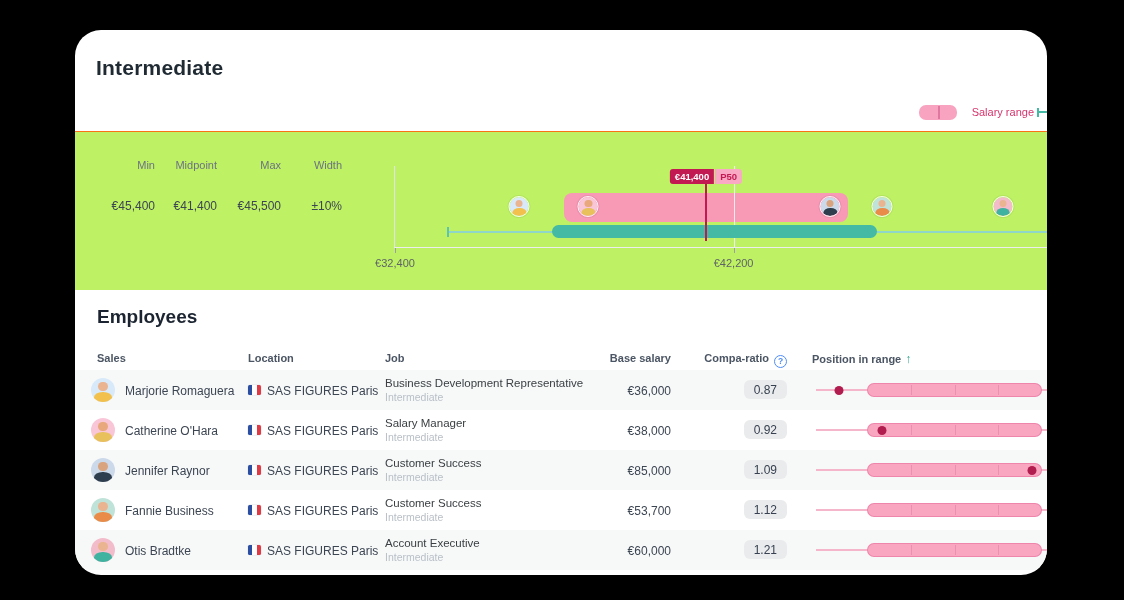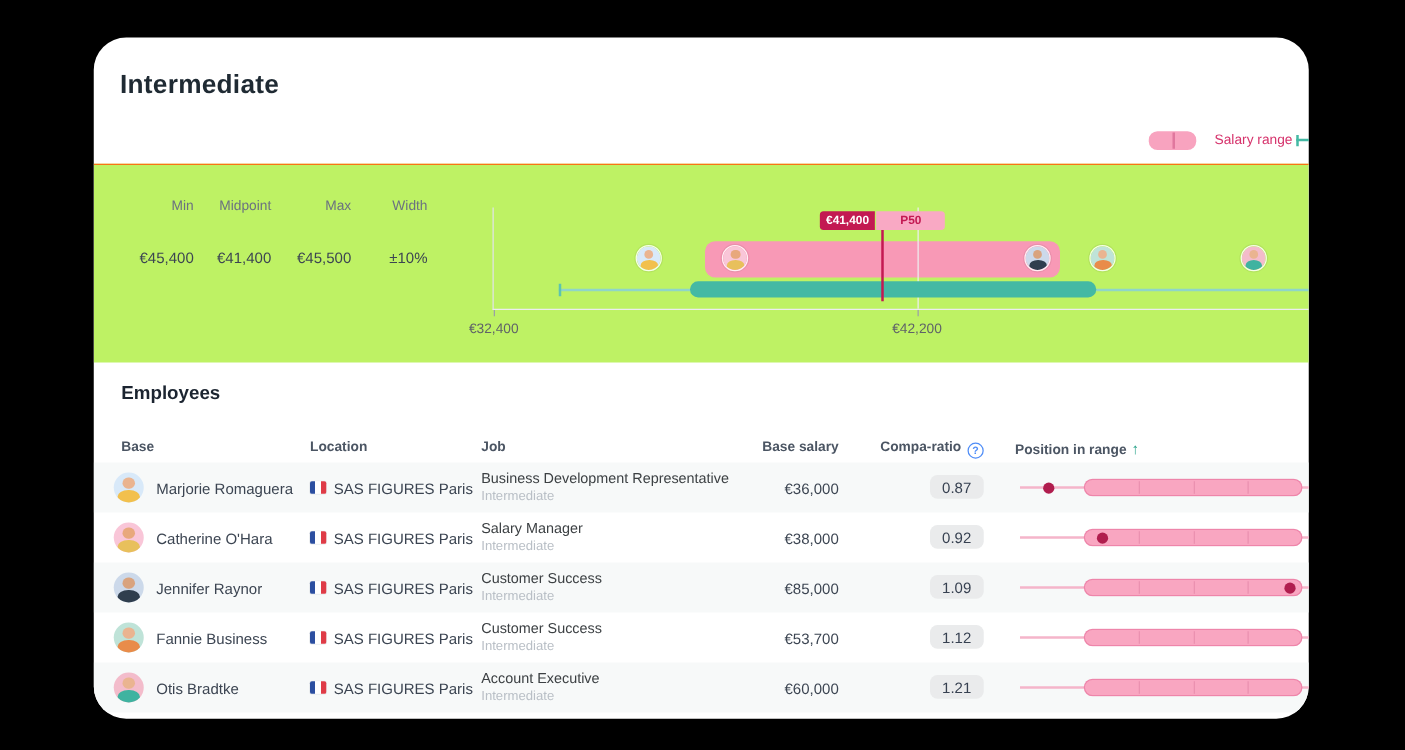--- a/index.html
+++ b/index.html
@@ -24,34 +24,34 @@
   .stat-h { position:absolute; top:27px; font-size:11px; color:#6b7280; text-align:right; }
   .stat-v { position:absolute; top:67px; font-size:12px; color:#3c4552; text-align:right; }
 
   
   #plot { position:absolute; left:319px; right:0; top:34px; height:82px; border-left:1px solid #e0e3e6; border-bottom:1px solid #ecedef; }
   .gridline { position:absolute; top:0; bottom:0; width:1px; background:#ededee; }
   #band-bar { position:absolute; top:27px; height:29px; background:#f899b6; border-radius:8px; }
   #mid-line { position:absolute; top:5px; height:70px; width:2px; background:#c31952; transform:translateX(-1px); z-index:3; }
   #mid-badge { position:absolute; top:3px; transform:translateX(-50%); display:flex; gap:1px; z-index:4; }
   #mid-badge .val { background:#c31952; color:#fff; font-size:9.5px; font-weight:bold; padding:2px 5px; border-radius:3px 0 0 3px; }
-  #mid-badge .pct { background:#f9a9c4; color:#c31952; font-size:9.5px; font-weight:bold; padding:2px 19px; border-radius:0 3px 3px 0; }
+  #mid-badge .pct { background:#f9a9c4; color:#c31952; font-size:9.5px; font-weight:bold; padding:2px 5px; border-radius:0 3px 3px 0; }
   #teal-line { position:absolute; top:65px; height:2px; background:#8fd5c8; right:0; }
   #teal-cap { position:absolute; top:61px; width:2px; height:10px; background:#5cc4b0; }
   #teal-bar { position:absolute; top:59px; height:13px; background:#44b9a4; border-radius:7px; z-index:2; }
   .tick { position:absolute; top:82px; width:1px; height:5px; background:#9aa0a6; }
   .tick-label { position:absolute; top:91px; transform:translateX(-50%); font-size:11px; color:#5f6368; white-space:nowrap; }
   .chart-avatar { position:absolute; top:30px; width:21px; height:21px; border-radius:50%; transform:translateX(-50%); z-index:5; border:1.5px solid rgba(255,255,255,.85); box-shadow:0 0 0 1px rgba(0,0,0,.06); overflow:hidden; }
 
   .avatar-inner { position:absolute; inset:0; border-radius:50%; overflow:hidden; }
   .avatar-inner .head { position:absolute; width:38%; height:38%; border-radius:50%; left:31%; top:16%; }
   .avatar-inner .body { position:absolute; width:72%; height:46%; border-radius:50% 50% 0 0; left:14%; bottom:-6%; }
 
   
-  #employees-title { position:absolute; left:22px; top:276px; font-size:15px; font-weight:600; color:#1b2430; }
+  #employees-title { position:absolute; left:22px; top:276px; font-size:19px; font-weight:600; color:#1b2430; }
   #thead { position:absolute; left:0; right:0; top:322px; height:18px; font-size:11px; font-weight:700; color:#4b5563; }
   .th { position:absolute; white-space:nowrap; }
   .help-icon { display:inline-block; width:13px; height:13px; border:1.5px solid #4f8df7; border-radius:50%; color:#4f8df7; font-size:8.5px; font-weight:bold; text-align:center; line-height:11px; vertical-align:-2px; margin-left:5px; }
   .sort-arrow { color:#2fa58d; font-size:12px; margin-left:4px; font-weight:400; }
 
   #rows { position:absolute; left:0; right:0; top:340px; }
   .row { position:relative; height:40px; }
   .row.alt { background:#f7f9f9; }
   .row .avatar-inner.table-av { position:absolute; left:16px; top:8px; width:24px; height:24px; }
   .cell-name { position:absolute; left:50px; top:14px; font-size:12px; color:#3c4552; }
@@ -136,21 +136,21 @@
             <div class="head" style="background: rgb(234, 180, 144);"></div>
             <div class="body" style="background: rgb(63, 179, 160);"></div>
           </div>
         </div>
       </div>
   </div>
 
   <div id="employees-title">Employees</div>
 
   <div id="thead">
-    <span class="th" style="left:22px">Base</span>
+    <span class="th" style="left:22px">Sales</span>
     <span class="th" style="left:173px">Location</span>
     <span class="th" style="left:310px">Job</span>
     <span class="th" style="right:376px">Base salary</span>
     <span class="th" style="right:260px"><span>Compa-ratio</span><span class="help-icon">?</span></span>
     <span class="th" style="left:737px"><span>Position in range</span><span class="sort-arrow">↑</span></span>
   </div>
 
   <div id="rows">
       <div class="row alt">
         <div class="avatar-inner table-av" style="background: rgb(216, 233, 249);">

